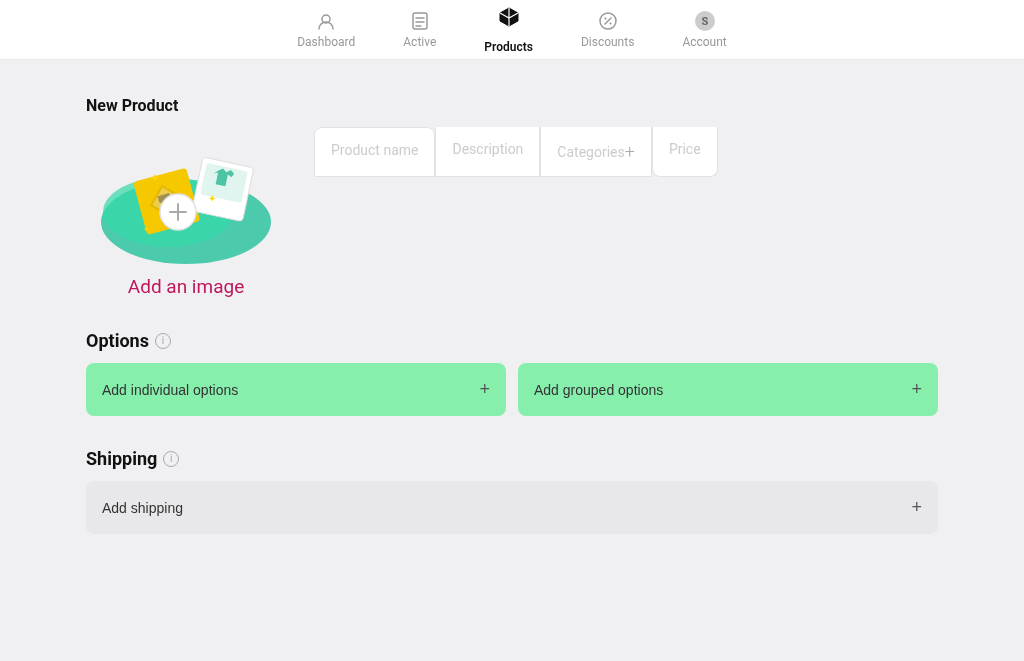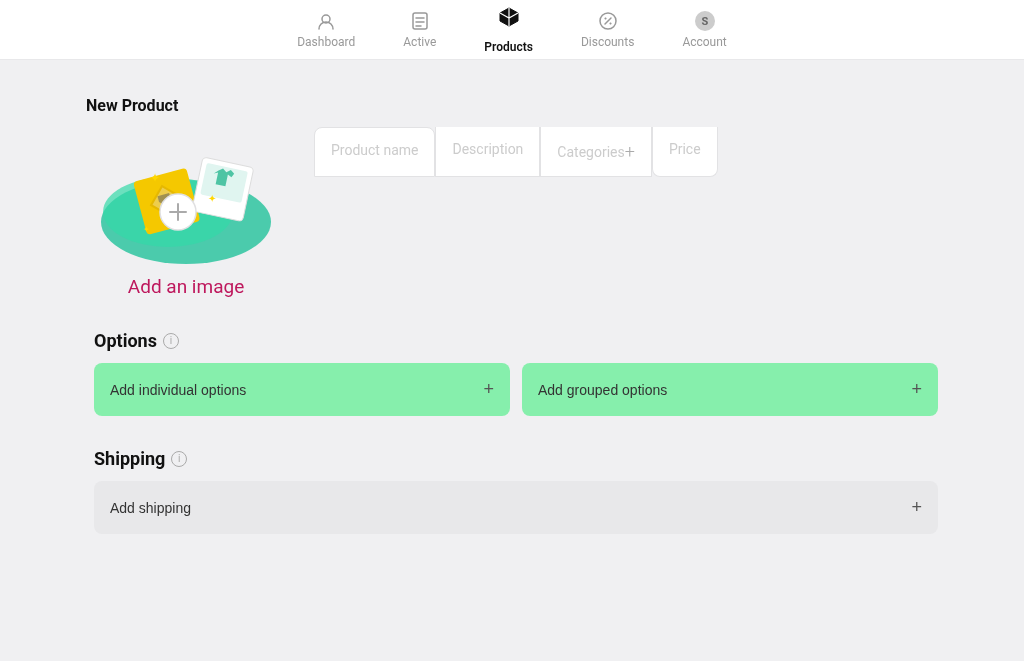--- a/index.html
+++ b/index.html
@@ -140,21 +140,20 @@
       font-size: 14px;
     }
     .form-field.price-field {
       border-radius: 0 0 8px 8px;
       color: #ccc;
     }
 
     
     .section {
       margin-top: 32px;
-      margin-left: 8px;
     }
     .section-title-row {
       display: flex;
       align-items: center;
       gap: 6px;
       margin-bottom: 12px;
     }
     .section-title {
       font-size: 18px;
       font-weight: 700;

